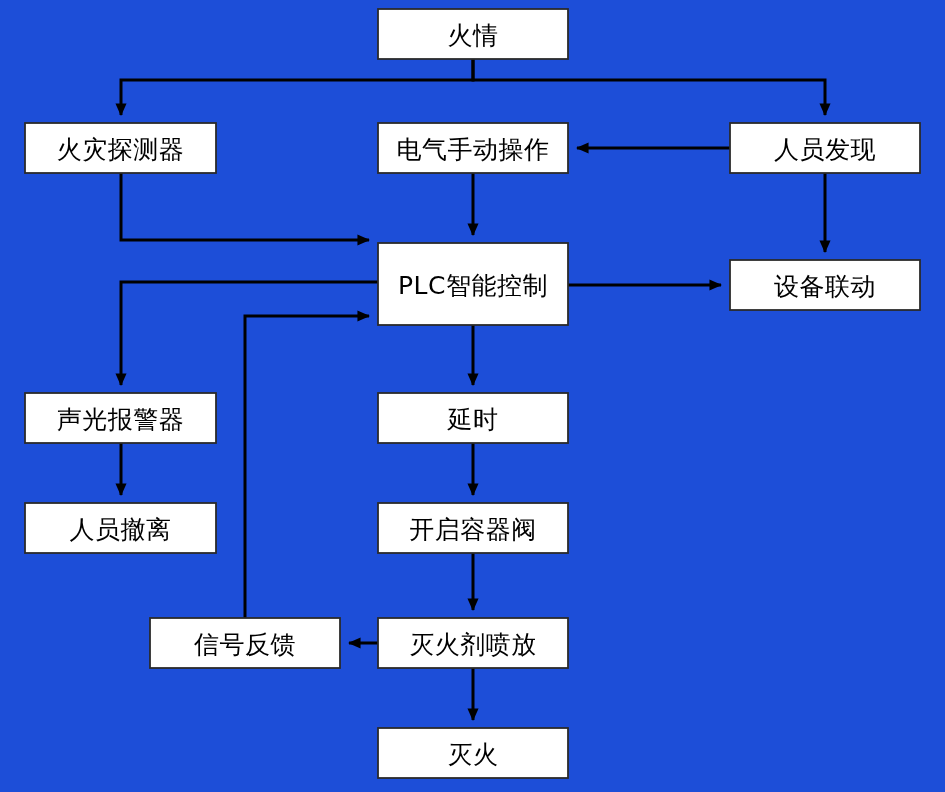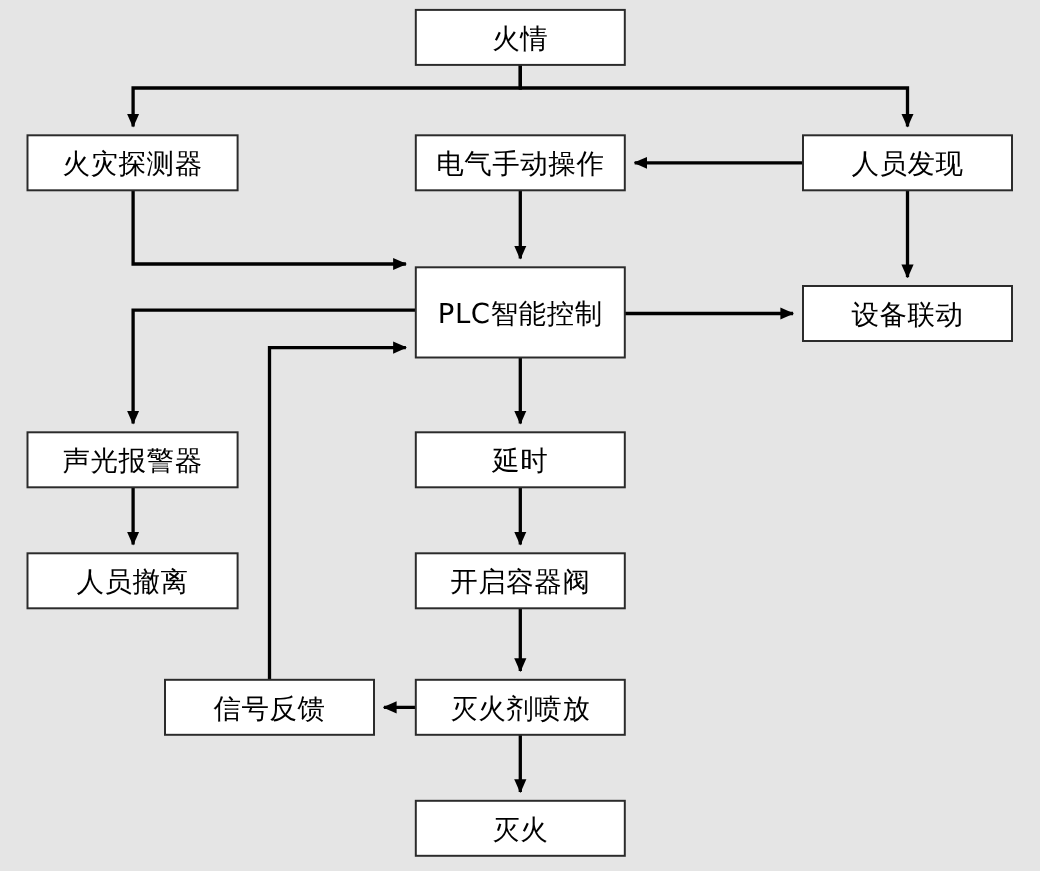--- a/index.html
+++ b/index.html
@@ -7,21 +7,21 @@
     padding: 0;
     background: #ffffff;
   }
   body {
     font-family: "DejaVu Sans", "Liberation Sans", sans-serif;
   }
   #diagram-root {
     position: relative;
     width: 945px;
     height: 792px;
-    background: #e5e5e5;
+    background: #1d4ed8;
     overflow: hidden;
   }
   svg.flow {
     position: absolute;
     left: 0;
     top: 0;
     width: 945px;
     height: 792px;
     display: block;
   }

